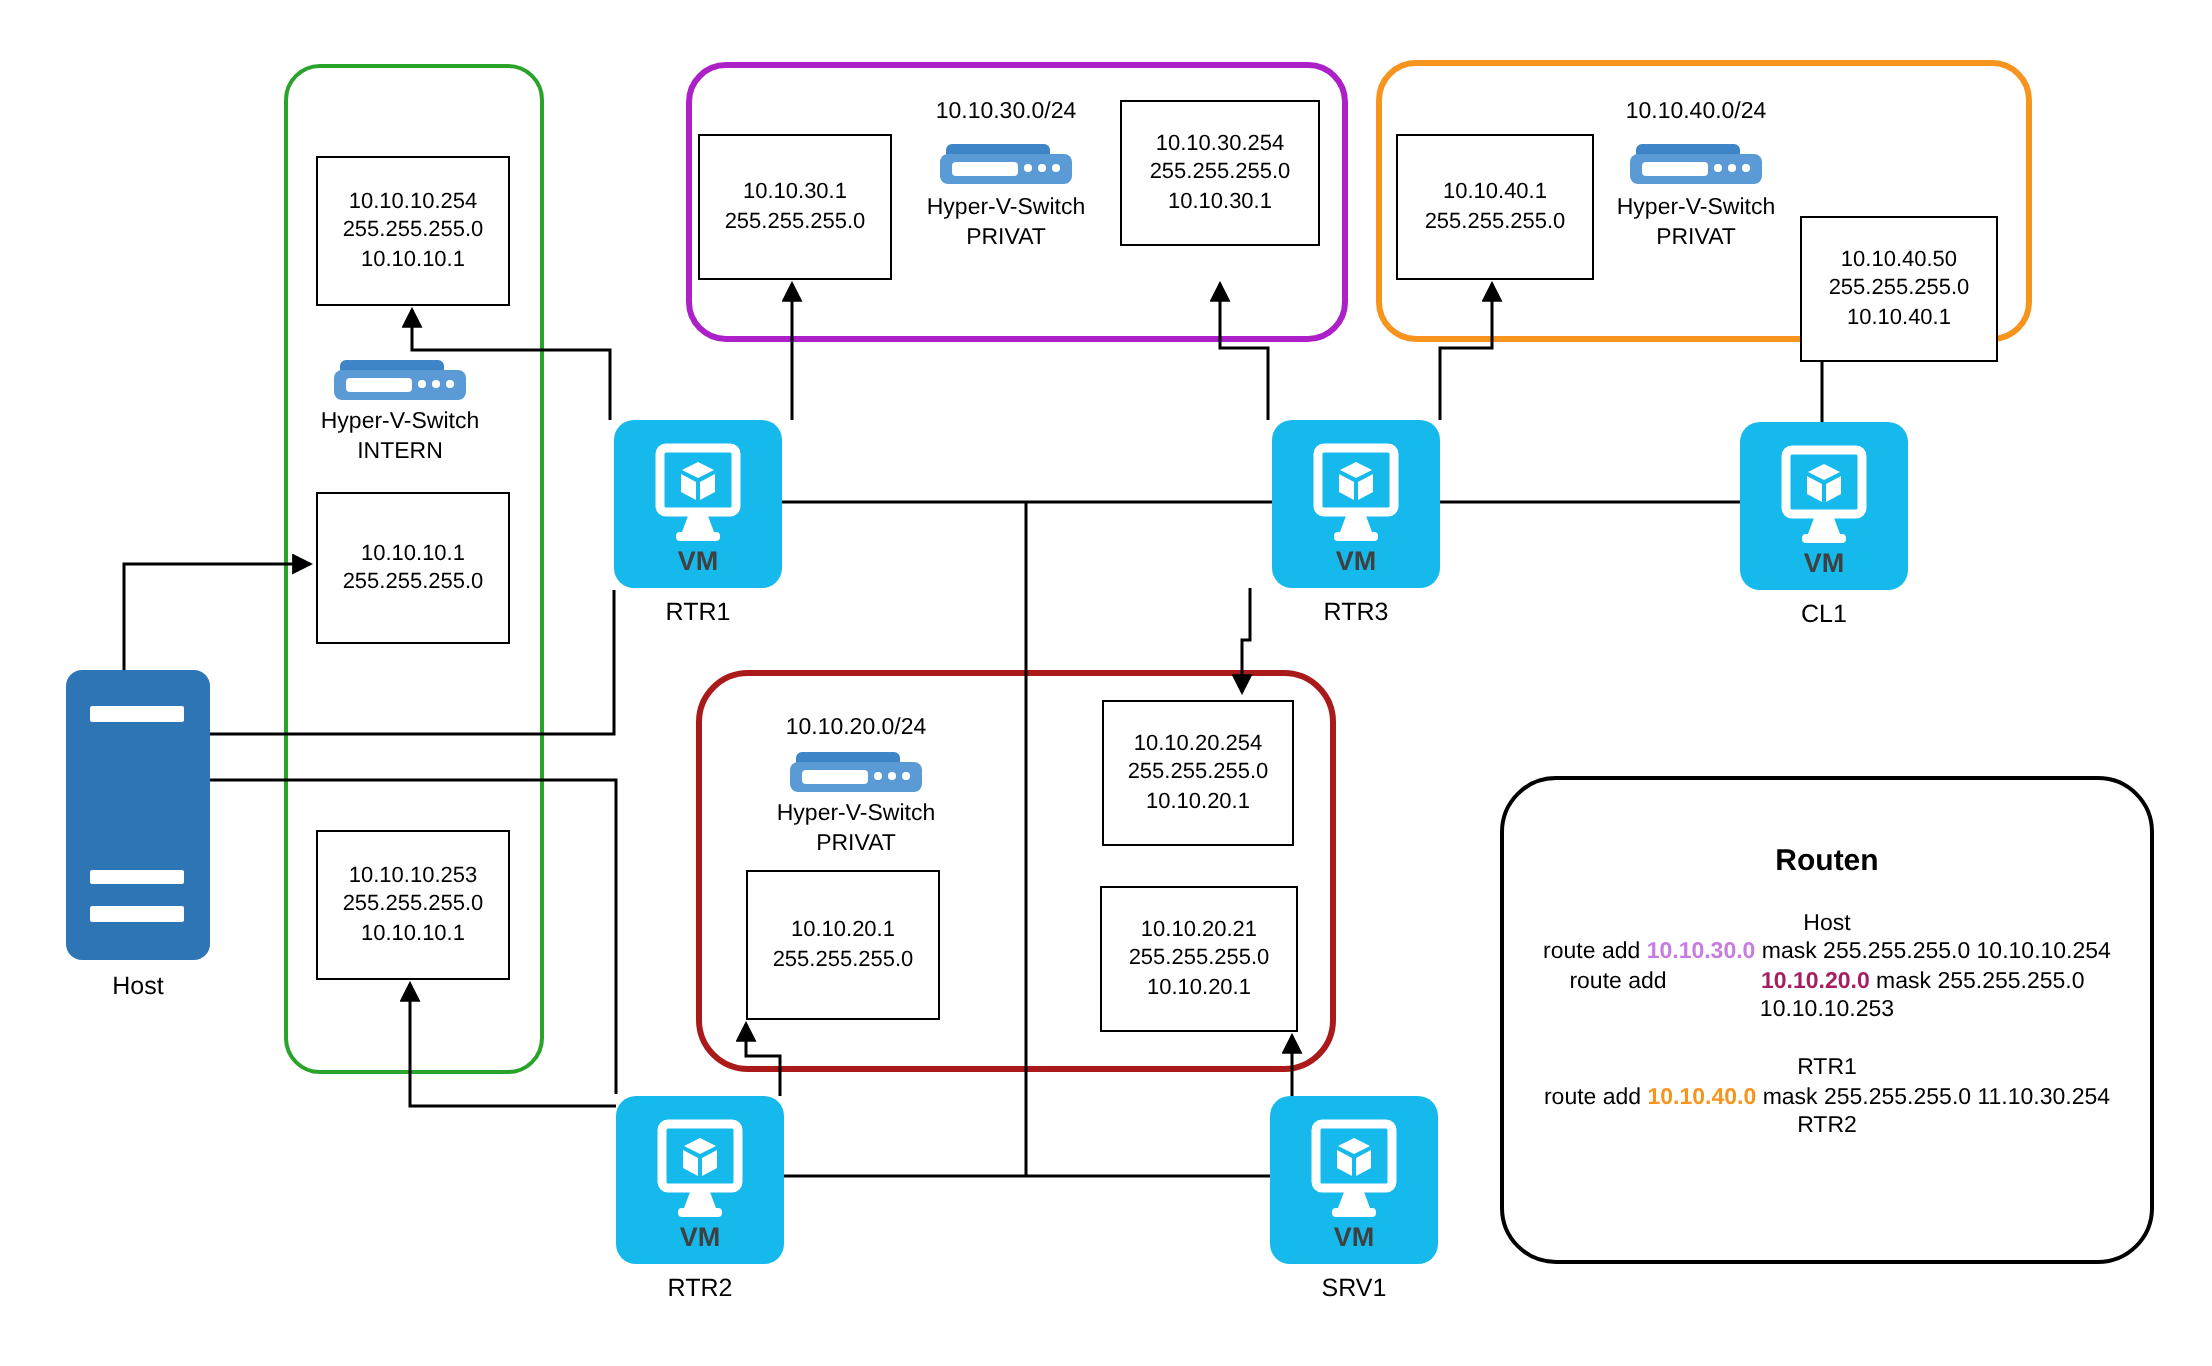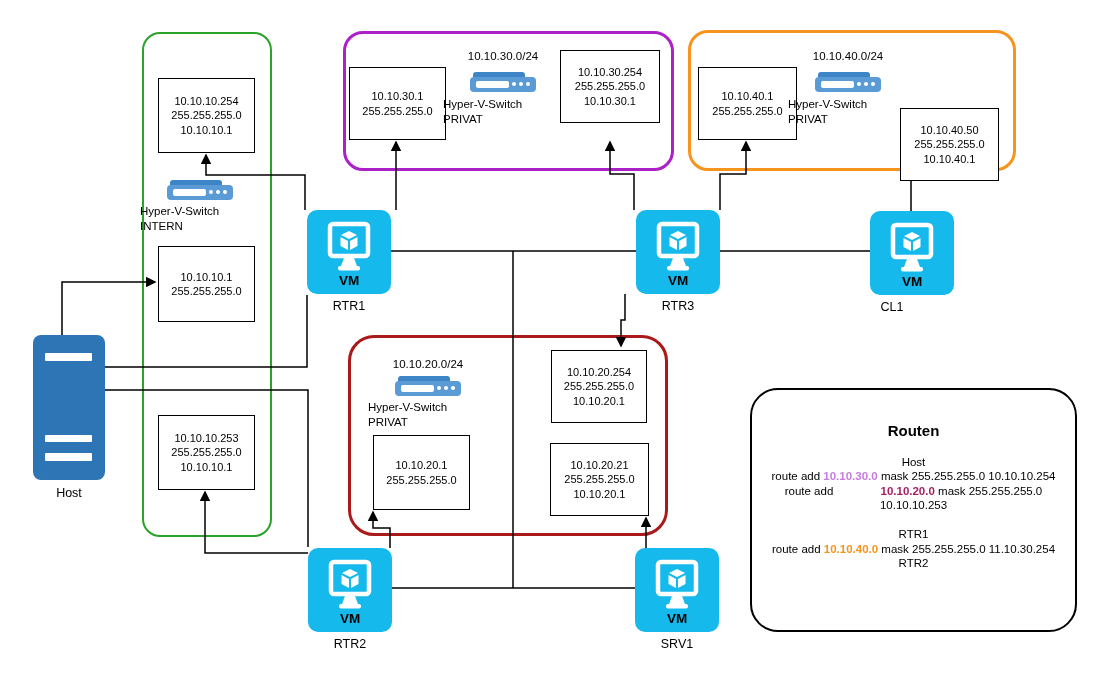--- a/index.html
+++ b/index.html
@@ -4,31 +4,31 @@
 <style>
   html,body{margin:0;padding:0;background:#fff;}
   body{font-family:"Liberation Sans",sans-serif;color:#000;}
   #canvas{position:relative;width:1106px;height:683px;background:#fff;overflow:hidden;}
   .group{position:absolute;background:transparent;z-index:1;}
   #wires{position:absolute;left:0;top:0;z-index:2;}
   .shape{z-index:3;}
   .ipbox{position:absolute;background:#fff;border:1px solid #000;display:flex;align-items:center;justify-content:center;
          text-align:center;white-space:pre-line;font-size:11px;line-height:1.3;z-index:3;}
   .netlabel{position:absolute;text-align:center;font-size:11.5px;z-index:3;}
-  .swlabel{position:absolute;text-align:left;font-size:11.5px;line-height:14.5px;z-index:3;}
+  .swlabel{position:absolute;text-align:center;font-size:11.5px;line-height:14.5px;z-index:3;}
   
   .switch-icon{position:absolute;width:66px;height:21px;z-index:3;}
   .sw-lid{position:absolute;left:3px;top:0;width:52px;height:8px;background:#3d85c6;border-radius:3px;}
   .sw-body{position:absolute;left:0;top:5px;width:66px;height:15px;background:#5b9bd5;border-radius:4px;}
   .sw-slot{position:absolute;left:6px;top:4px;width:33px;height:7px;background:#fff;border-radius:2px;}
   .sw-dots{position:absolute;right:6px;top:5px;display:flex;gap:3px;}
   .sw-dots i{width:4px;height:4px;background:#fff;border-radius:50%;}
   
   .vm-node{position:absolute;width:84px;height:84px;border-radius:10px;z-index:3;}
-  .vm-badge{position:absolute;left:0;right:0;bottom:6px;text-align:center;color:#000000;font-weight:bold;font-size:13.5px;}
+  .vm-badge{position:absolute;left:0;right:0;bottom:6px;text-align:center;color:#404040;font-weight:bold;font-size:13.5px;}
   .node-label{position:absolute;text-align:center;font-size:12.5px;z-index:3;}
   
   .host-node{position:absolute;left:33px;top:335px;width:72px;height:145px;border-radius:8px;z-index:3;}
   .host-bar{position:absolute;left:12px;width:47px;height:8px;background:#fff;border-radius:1px;}
   
   .routen{position:absolute;left:750px;top:388px;width:323px;height:240px;border:2px solid #000000;border-radius:28px;
           background:#fff;z-index:3;}
   .routen-content{position:absolute;left:0;right:0;top:34px;text-align:center;font-size:11.5px;line-height:14.6px;}
   .routen-title{font-size:15px;font-weight:bold;margin-bottom:16px;}
   .route-section.gap-after{margin-bottom:14px;}
@@ -200,21 +200,21 @@
     <svg width="84" height="68" viewBox="0 0 84 68">
       <rect x="23" y="14" width="38" height="32" rx="3" fill="none" stroke="#fff" stroke-width="4.5"></rect>
       <polygon points="42,21 50,25 42,29 34,25" fill="#fff"></polygon>
       <polygon points="33.5,27 41,31 41,40 33.5,36" fill="#fff"></polygon>
       <polygon points="43,31 50.5,27 50.5,36 43,40" fill="#fff"></polygon>
       <path d="M37,48 L47,48 L50,56 L34,56 Z" fill="#fff"></path>
       <rect x="31" y="56" width="22" height="4.5" rx="2" fill="#fff"></rect>
     </svg>
     <span class="vm-badge">VM</span>
   </div>
-  <div class="node-label" style="left:852px;top:300px;width:80px;">CL1</div>
+  <div class="node-label" style="left:872px;top:300px;width:80px;">CL1</div>
 
   <div class="vm-node" style="left: 308px; top: 548px; background-color: rgb(22, 185, 236);">
     <svg width="84" height="68" viewBox="0 0 84 68">
       <rect x="23" y="14" width="38" height="32" rx="3" fill="none" stroke="#fff" stroke-width="4.5"></rect>
       <polygon points="42,21 50,25 42,29 34,25" fill="#fff"></polygon>
       <polygon points="33.5,27 41,31 41,40 33.5,36" fill="#fff"></polygon>
       <polygon points="43,31 50.5,27 50.5,36 43,40" fill="#fff"></polygon>
       <path d="M37,48 L47,48 L50,56 L34,56 Z" fill="#fff"></path>
       <rect x="31" y="56" width="22" height="4.5" rx="2" fill="#fff"></rect>
     </svg>

